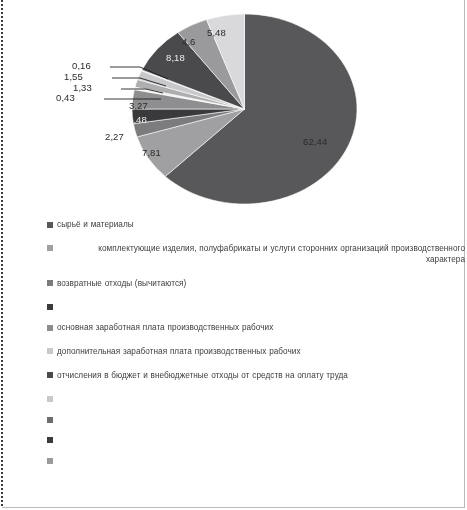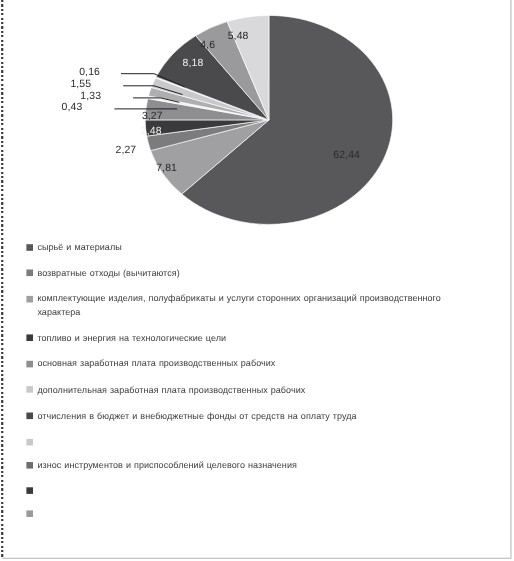--- a/index.html
+++ b/index.html
@@ -40,21 +40,21 @@
     position:absolute;
     font-size:9.5px;
     color:#2a2a2a;
     white-space:nowrap;
     letter-spacing:.1px;
   }
   #leader-svg{position:absolute;left:0;top:0;width:467px;height:214px;overflow:visible;pointer-events:none;}
 
   
   #legend{
-    position:absolute;left:24px;top:219px;width:420px;
+    position:absolute;left:47px;top:219px;width:420px;text-align:right;
   }
   .legend-item{
     display:flex;
     align-items:flex-start;
     margin-bottom:12.2px;
     line-height:11.5px;
   }
   .legend-swatch{
     flex:0 0 auto;
     width:6px;height:6px;
@@ -123,57 +123,55 @@
     <div class="slice-label" style="left:303px; top:136px;">62,44</div>
   </div>
 
   <div id="legend">
 
     <div class="legend-item">
       <span class="legend-swatch" style="background: rgb(88, 88, 90);"></span>
       <span class="legend-text">сырьё и материалы</span>
     </div>
 
-    <div class="legend-item">
-      <span class="legend-swatch" style="background: rgb(124, 124, 126);"></span>
-      <span class="legend-text">возвратные отходы (вычитаются)</span>
-    </div>
-
     <div class="legend-item wrap">
       <span class="legend-swatch" style="background: rgb(160, 160, 162);"></span>
       <span class="legend-text">комплектующие изделия, полуфабрикаты и услуги сторонних организаций производственного характера</span>
     </div>
 
     <div class="legend-item">
+      <span class="legend-swatch" style="background: rgb(124, 124, 126);"></span>
+      <span class="legend-text">возвратные отходы (вычитаются)</span>
+    </div>
+
+    <div class="legend-item">
       <span class="legend-swatch" style="background: rgb(58, 58, 60);"></span>
-      <span class="legend-text">топливо и энергия на технологические цели</span>
     </div>
 
     <div class="legend-item">
       <span class="legend-swatch" style="background: rgb(142, 142, 144);"></span>
       <span class="legend-text">основная заработная плата производственных рабочих</span>
     </div>
 
     <div class="legend-item">
       <span class="legend-swatch" style="background: rgb(201, 201, 203);"></span>
       <span class="legend-text">дополнительная заработная плата производственных рабочих</span>
     </div>
 
     <div class="legend-item">
       <span class="legend-swatch" style="background: rgb(74, 74, 76);"></span>
-      <span class="legend-text">отчисления в бюджет и внебюджетные фонды от средств на оплату труда</span>
+      <span class="legend-text">отчисления в бюджет и внебюджетные отходы от средств на оплату труда</span>
     </div>
 
     <div class="legend-item">
       <span class="legend-swatch" style="background: rgb(201, 201, 203);"></span>
     </div>
 
     <div class="legend-item">
       <span class="legend-swatch" style="background: rgb(110, 110, 112);"></span>
-      <span class="legend-text">износ инструментов и приспособлений целевого назначения</span>
     </div>
 
     <div class="legend-item">
       <span class="legend-swatch" style="background: rgb(58, 58, 60);"></span>
     </div>
 
     <div class="legend-item">
       <span class="legend-swatch" style="background: rgb(154, 154, 156);"></span>
     </div>
 

